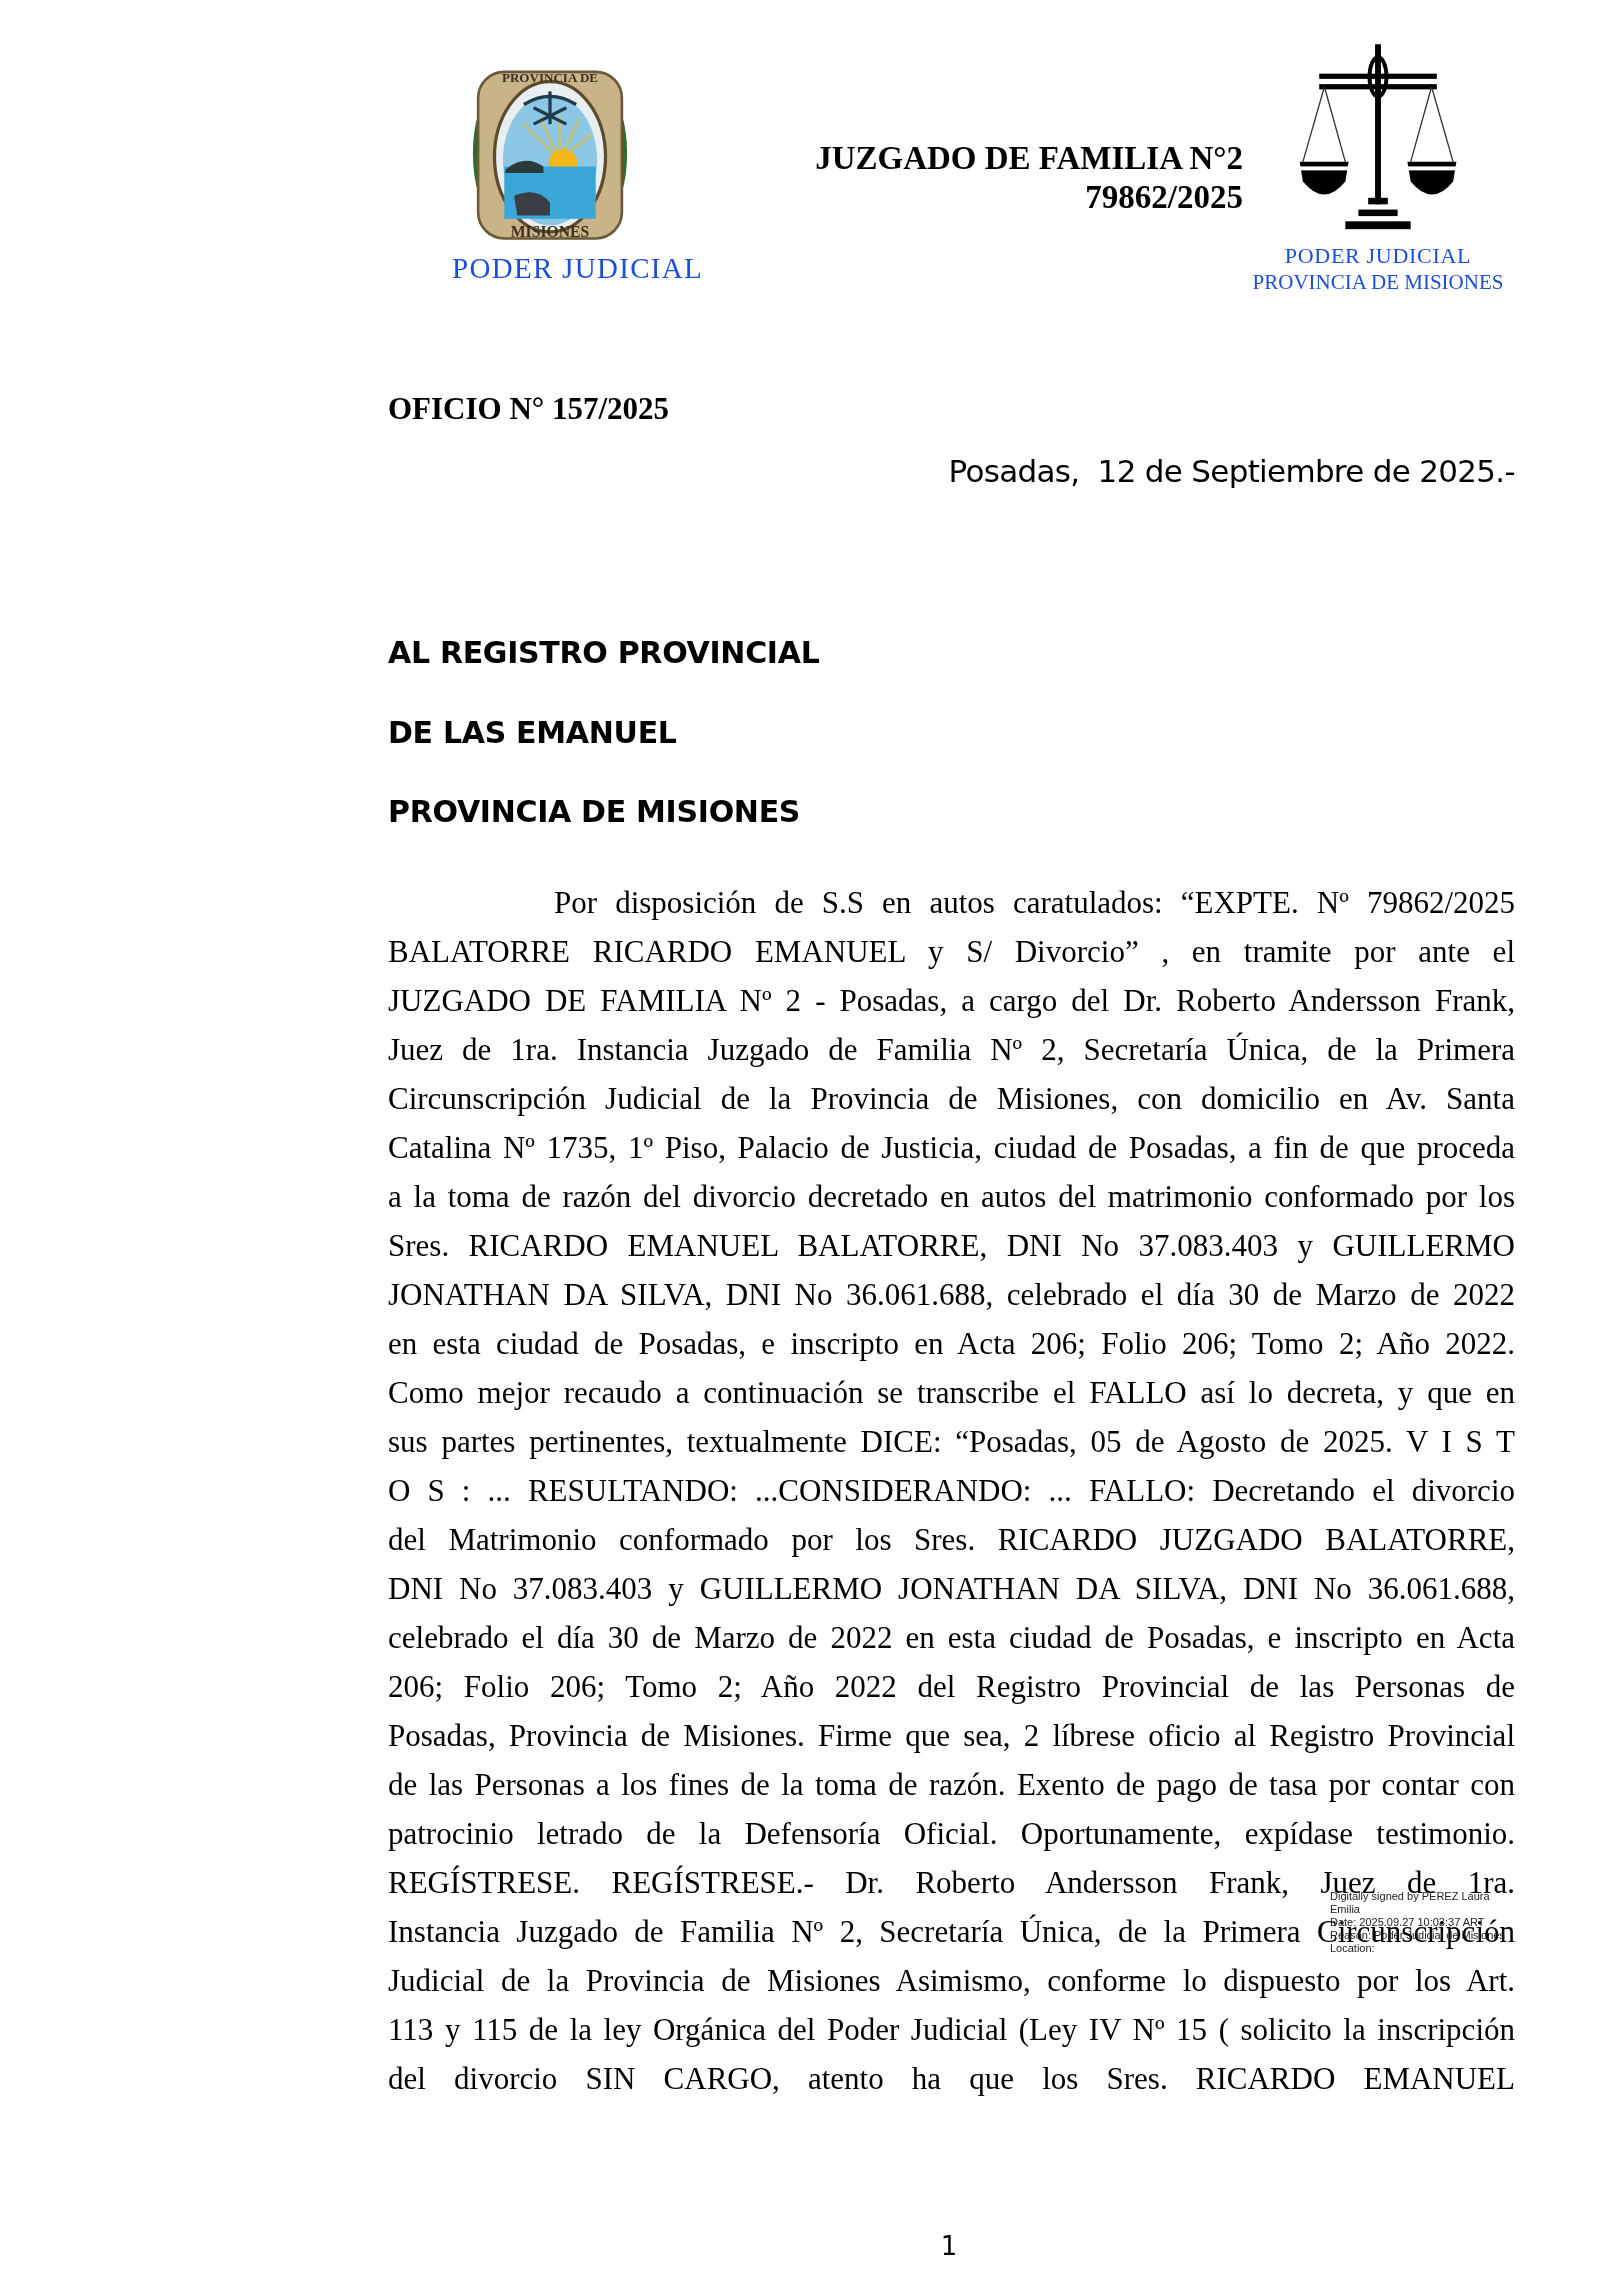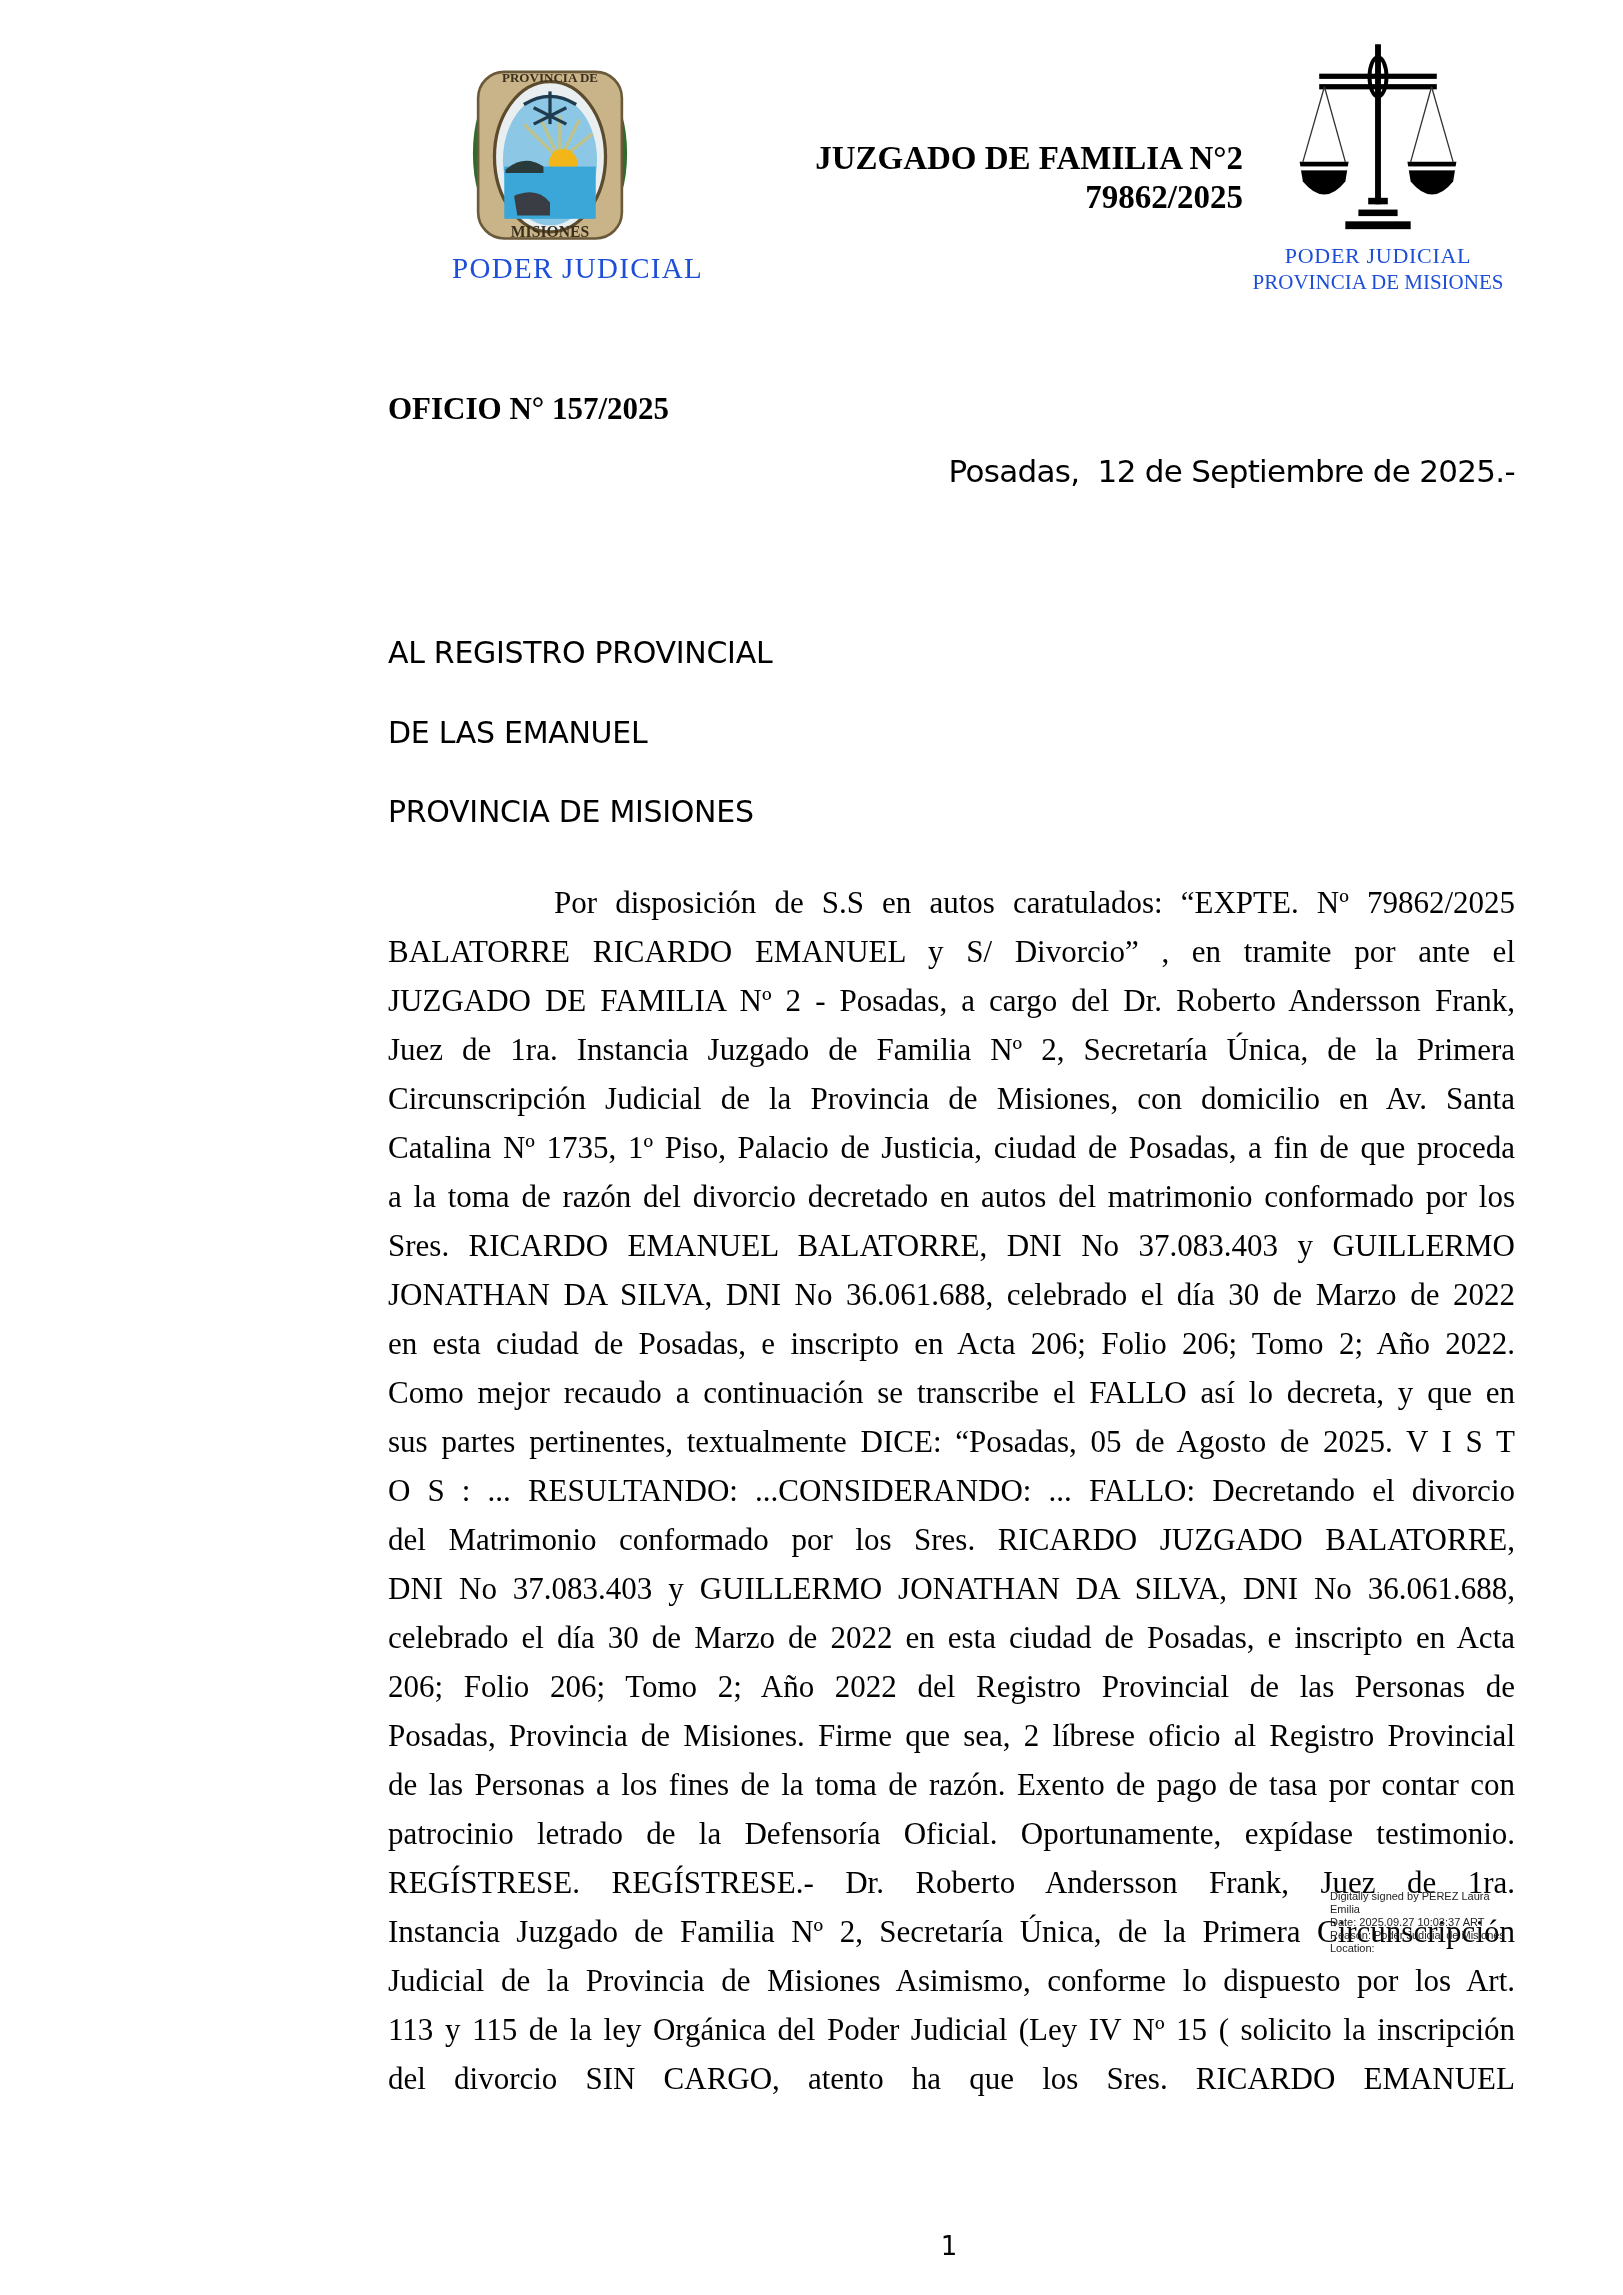--- a/index.html
+++ b/index.html
@@ -9,21 +9,21 @@
   
   .logo-left { left:452px; top:62px; width:196px; height:226px; }
   .logo-right { left:1247px; top:41px; width:262px; height:249px; }
   .court-title { left:654px; width:589px; top:139px; text-align:right;
     font-family:"Liberation Serif", serif; font-weight:bold; font-size:33px; line-height:39px; }
   .logo-caption { font-family:"Liberation Serif", serif; color:#1d4ed8; text-align:center; white-space:nowrap; }
 
   .oficio { left:388px; top:391px; font-family:"Liberation Serif", serif; font-weight:bold; font-size:31px; }
   .date { right:108px; top:453px; font-family:"DejaVu Sans", sans-serif; font-size:31px; letter-spacing:-0.7px; }
 
-  .addr { left:388px; font-family:"DejaVu Sans", sans-serif; font-weight:normal; font-size:30px; letter-spacing:-0.3px; }
+  .addr { left:388px; font-family:"DejaVu Sans", sans-serif; font-weight:bold; font-size:30px; letter-spacing:-0.3px; }
 
   .body-text { left:388px; top:878px; width:1127px;
     font-family:"Liberation Serif", serif; font-size:31px; line-height:49px; }
   .line { display:block; text-align:justify; text-align-last:justify; white-space:nowrap; height:49px; }
   .line.indent { padding-left:166px; }
 
   .sig { left:1330px; top:1890px; font-family:"Liberation Sans", sans-serif; font-size:11px; line-height:13px; color:#222; width:222px; }
 
   .page-num { left:936px; top:2231px; width:26px; text-align:center; font-family:"DejaVu Sans", sans-serif; font-size:26px; }
 </style>

